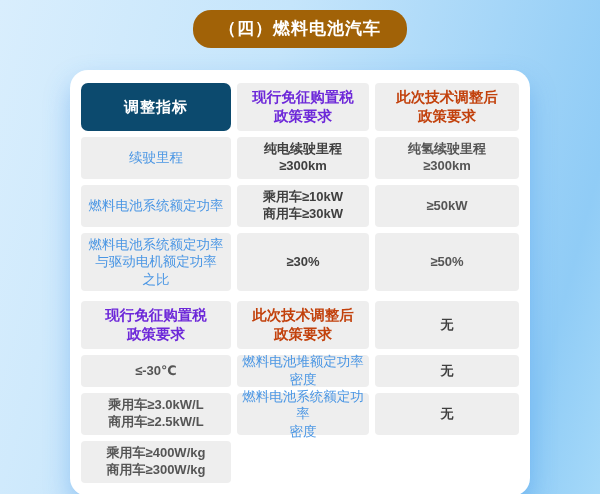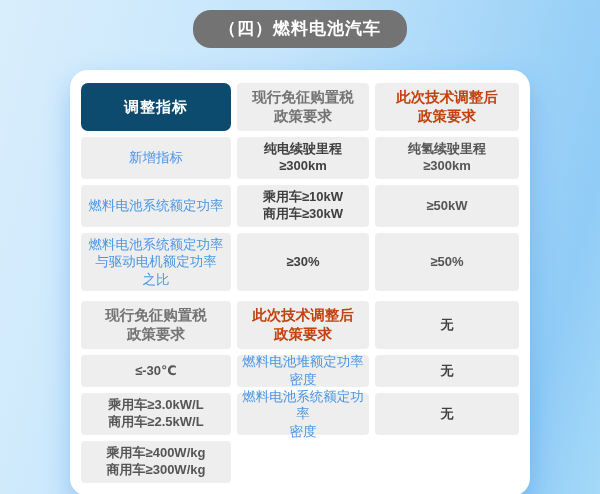--- a/index.html
+++ b/index.html
@@ -5,21 +5,21 @@
   * { margin: 0; padding: 0; box-sizing: border-box; }
   html, body { width: 600px; height: 494px; }
   body {
     font-family: "Liberation Sans", "DejaVu Sans", sans-serif;
     background: linear-gradient(105deg, #d9eefd 0%, #c5e5fb 40%, #90ccf6 88%, #a5d9f9 100%);
     overflow: hidden;
   }
   .title-wrap { padding-top: 10px; text-align: center; }
   .title-pill {
     display: inline-block;
-    background: #737373;
+    background: #a16207;
     color: #ffffff;
     font-size: 17px;
     font-weight: bold;
     letter-spacing: 1px;
     padding: 7px 26px 8px;
     border-radius: 18px;
   }
   .card {
     width: 460px;
     margin: 22px auto 0;
@@ -48,21 +48,21 @@
     padding: 2px 4px;
   }
   .cell.head-key {
     background: #0c4a6e;
     color: #ffffff;
     font-size: 15px;
     font-weight: bold;
     letter-spacing: 1px;
     border-radius: 7px;
   }
-  .cell.head-current { color: #737373; font-size: 14.5px; font-weight: bold; }
+  .cell.head-current { color: #6d28d9; font-size: 14.5px; font-weight: bold; }
   .cell.head-after   { color: #c2410c; font-size: 14.5px; font-weight: bold; }
   .cell.key   { color: #4a96e4; font-size: 13.5px; }
   .cell.cur   { color: #404040; font-weight: bold; }
   .cell.aft   { color: #555555; font-weight: bold; }
 </style>
 </head>
 <body>
 
 <div class="title-wrap">
   <div class="title-pill">（四）燃料电池汽车</div>
@@ -70,21 +70,21 @@
 
 <div class="card">
 
   <div class="tbl t1">
     <div class="cell head-key">调整指标</div>
     <div class="cell head-current">现行免征购置税
 政策要求</div>
     <div class="cell head-after">此次技术调整后
 政策要求</div>
 
-    <div class="cell key">新增指标</div>
+    <div class="cell key">续驶里程</div>
     <div class="cell cur">纯电续驶里程
 ≥300km</div>
     <div class="cell aft">纯氢续驶里程
 ≥300km</div>
 
     <div class="cell key">燃料电池系统额定功率</div>
     <div class="cell cur">乘用车≥10kW
 商用车≥30kW</div>
     <div class="cell aft">≥50kW</div>
 

